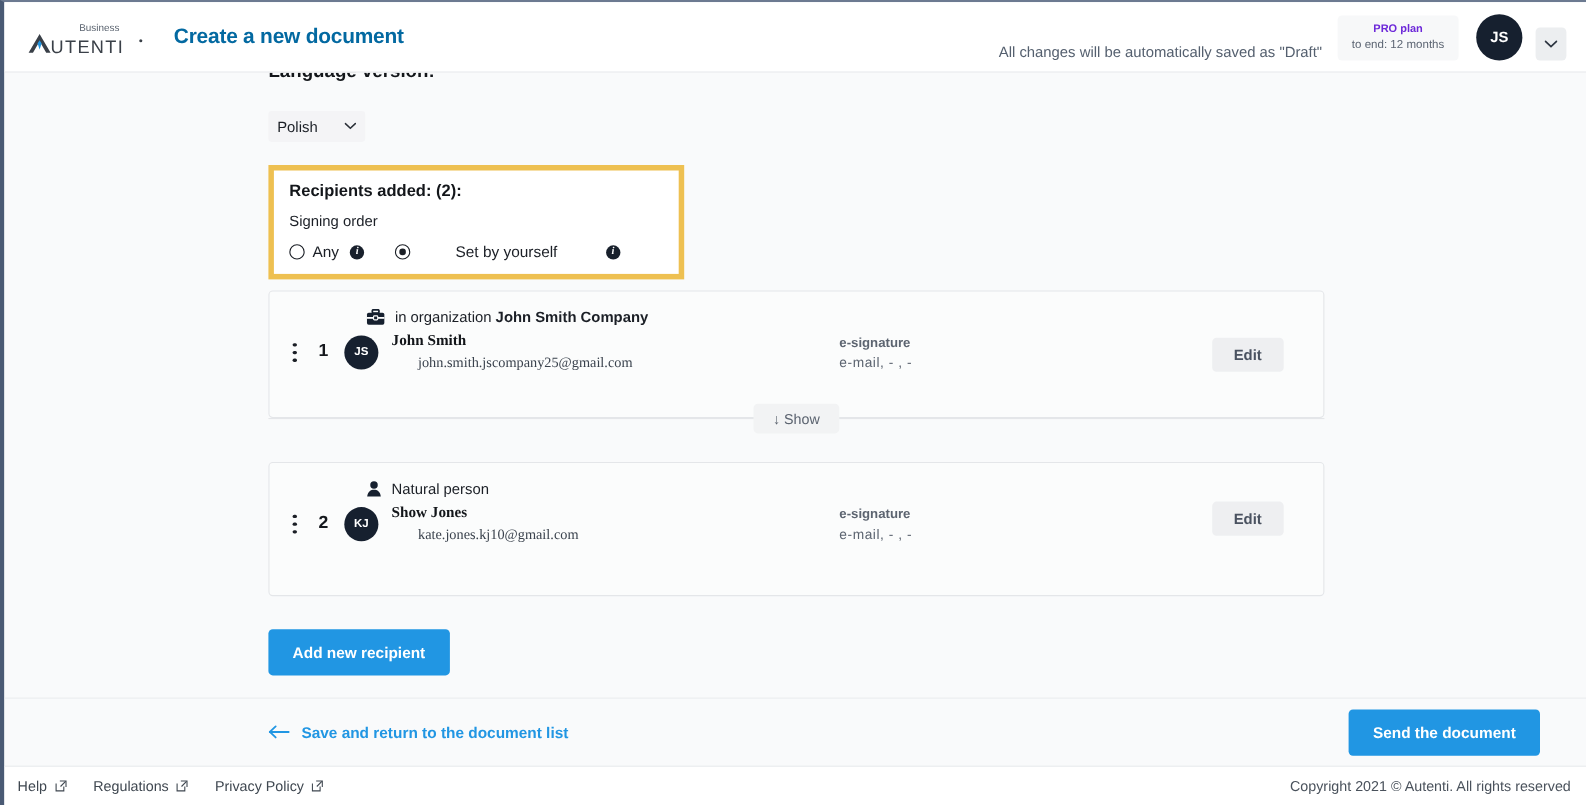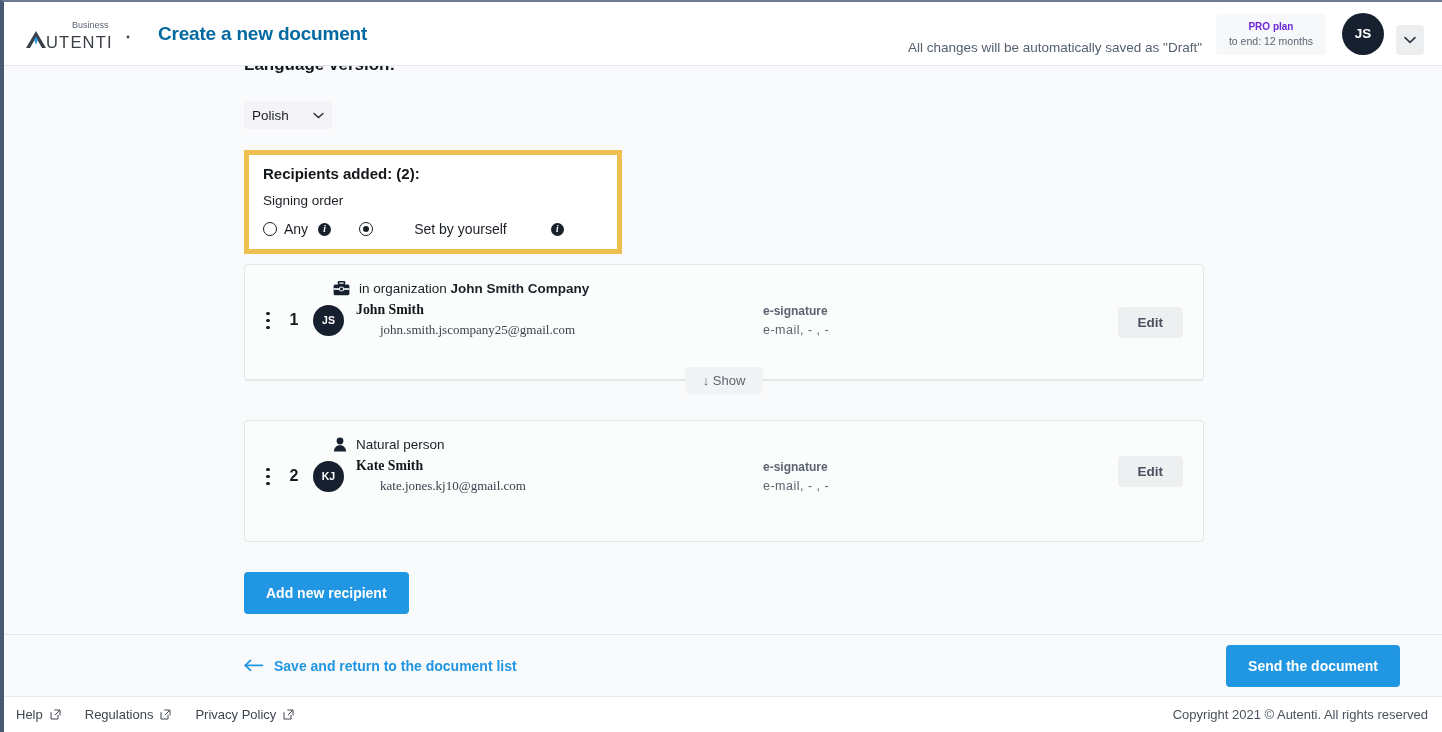--- a/index.html
+++ b/index.html
@@ -207,21 +207,21 @@
   .r-name { font-size: 13.8px; font-weight: bold; color: #13161a; }
   .r-mail { font-size: 13px; color: #3a424d; margin-top: 4px; padding-left: 24px; }
   .r-sig {
     margin-left: auto;
     width: 440px;
   }
   .sig-title { font-size: 12px; font-weight: bold; color: #5c6470; }
   .sig-meta  { font-size: 12.5px; color: #5c6470; margin-top: 5px; letter-spacing: 0.5px; }
   .edit-btn {
     position: absolute;
-    right: 20px;
+    right: 36px;
     background: #eeeff1;
     border: none;
     border-radius: 4px;
     font-family: "Liberation Sans", sans-serif;
     font-size: 13.5px;
     font-weight: bold;
     color: #4a5260;
     padding: 8px 20px;
     cursor: pointer;
   }
@@ -430,21 +430,21 @@
           </div>
           <div class="card-body">
             <div class="kebab">
                 <span></span>
                 <span></span>
                 <span></span>
               </div>
             <div class="seq-num">2</div>
             <div class="r-avatar">KJ</div>
             <div class="r-info">
-              <div class="r-name">Kate Smith</div>
+              <div class="r-name">Show Jones</div>
               <div class="r-mail">kate.jones.kj10@gmail.com</div>
             </div>
             <div class="r-sig">
               <div class="sig-title">e-signature</div>
               <div class="sig-meta">e-mail,  -  ,  -</div>
             </div>
           </div>
           <button class="edit-btn">Edit</button>
         </div>
 

